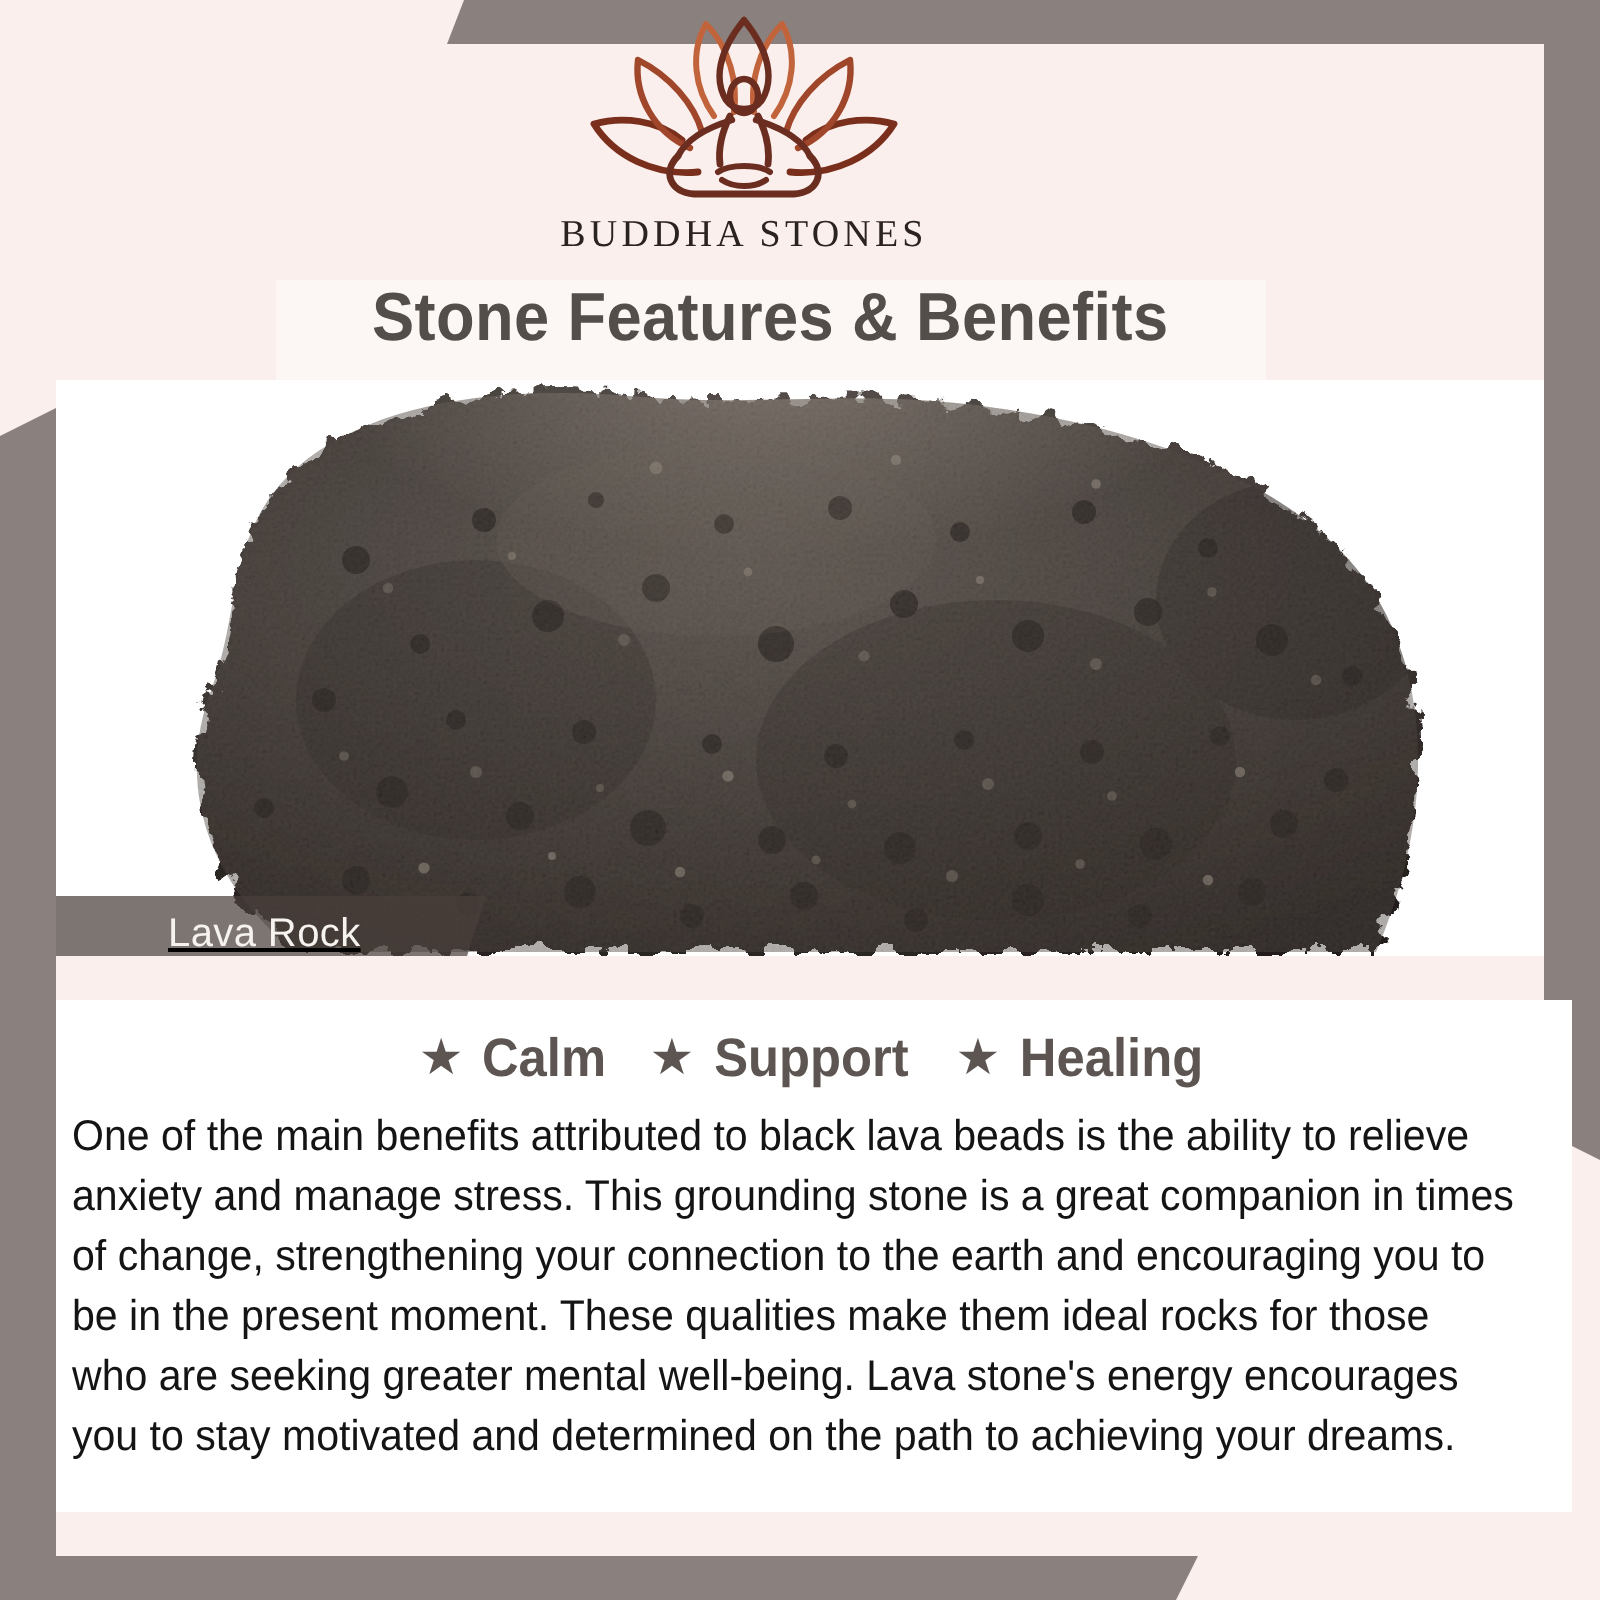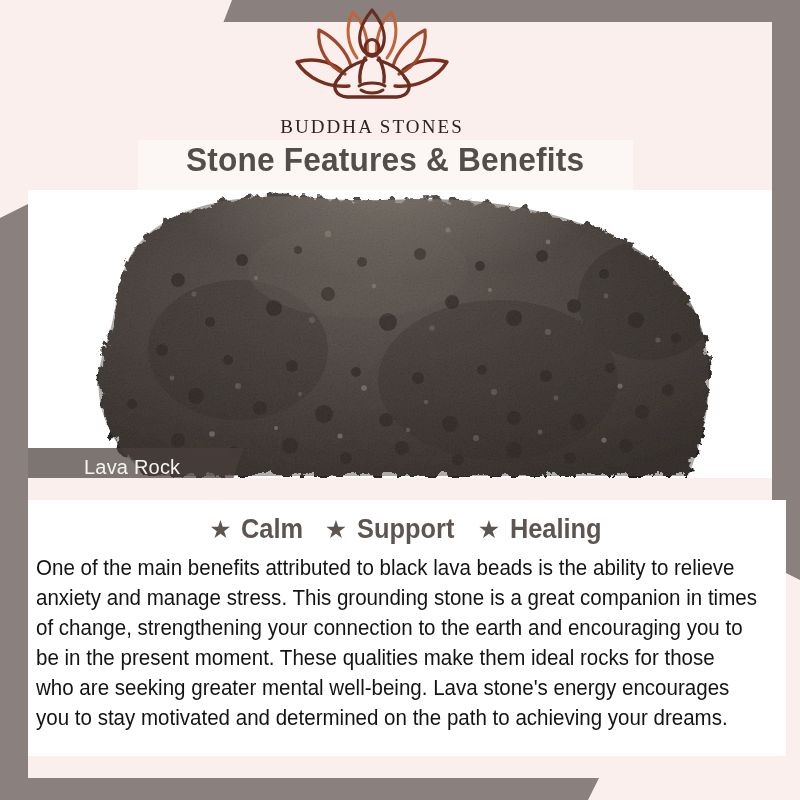--- a/index.html
+++ b/index.html
@@ -36,21 +36,21 @@
   
   .card{
     position:absolute;left:28px;top:22px;
     width:744px;height:756px;
     background:#faefec;
   }
 
   
   .logo-wrap{
     position:absolute;left:0;top:0;width:744px;height:138px;
-    display:flex;flex-direction:column;align-items:center;justify-content:space-between;
+    display:flex;flex-direction:column;align-items:center;justify-content:flex-start;
   }
   .logo-mark{margin-top:8px;}
   .logo-word{
     margin-top:2px;
     font-family:"Liberation Serif", serif;
     font-size:19px;letter-spacing:2.1px;
     color:#2b2320;font-weight:400;
   }
 
   
@@ -74,21 +74,21 @@
     background:#ffffff;overflow:hidden;
   }
   .photo svg{display:block;}
 
   
   .caption-band{
     position:absolute;left:28px;top:448px;
     width:215px;height:38px;
     background:rgba(74,64,60,.72);
     clip-path:polygon(0 0,215px 0,203px 38px,0 38px);
-    display:flex;align-items:center;
+    display:flex;align-items:center;text-decoration:underline;
   }
   .caption-text{
     margin-left:56px;color:#f6f2f0;font-size:20px;font-weight:400;
     font-family:"Liberation Sans",sans-serif;letter-spacing:.2px;
   }
 
   
   .divider{
     position:absolute;left:28px;top:478px;width:744px;height:22px;
     background:#faefec;

